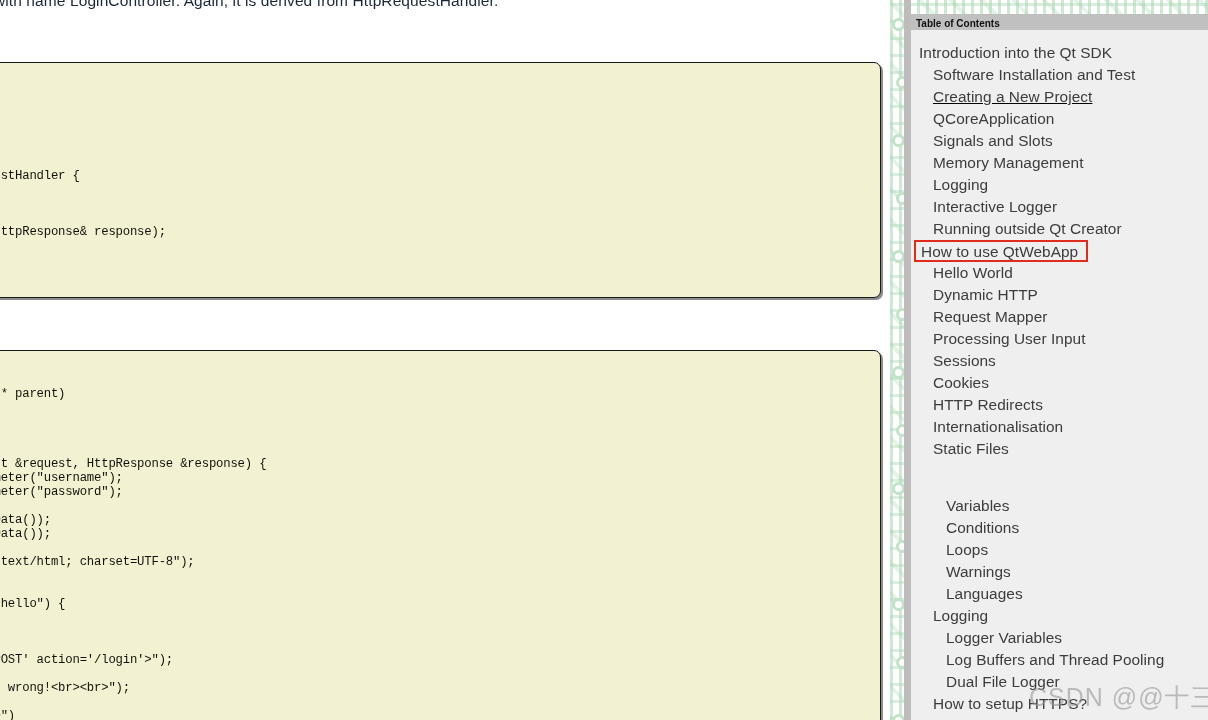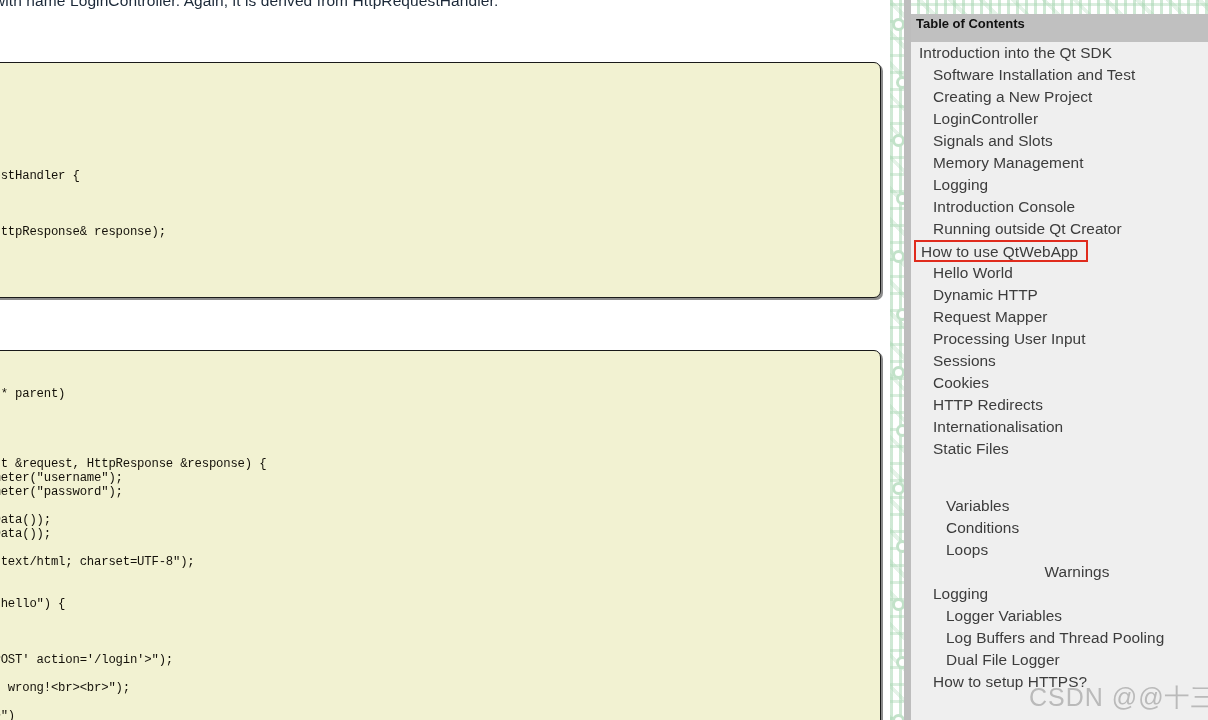--- a/index.html
+++ b/index.html
@@ -103,25 +103,25 @@
     left: 911px; top: 14px;
     width: 297px;
     height: 706px;
     background: #efefef;
     overflow: hidden;
   }
   #toc-header {
     position: absolute;
     left: 0; top: 0;
     width: 297px;
-    height: 28px;
+    height: 16px;
     background: #c0c0c0;
     color: #111111;
     font-family: "Liberation Sans", sans-serif;
-    font-size: 13px;
+    font-size: 10px;
     font-weight: bold;
     line-height: 20px;
     padding-left: 5px;
     box-sizing: border-box;
     white-space: nowrap;
   }
   #toc-list {
     position: absolute;
     left: 0; top: 20px;
     width: 297px;
@@ -239,37 +239,37 @@
 
   <div id="toc-header">Table of Contents</div>
 
   <div id="toc-list">
       <div style="height: 22px; margin-top: 8px;">
         <div class="toc-item toc-lvl1">Introduction into the Qt SDK</div>
       </div>
       <div style="height: 22px;">
         <div class="toc-item toc-lvl2">Software Installation and Test</div>
       </div>
-      <div style="height: 22px;">
+      <div style="height: 22px; text-decoration: underline;">
         <div class="toc-item toc-lvl2">Creating a New Project</div>
       </div>
       <div style="height: 22px;">
-        <div class="toc-item toc-lvl2">LoginController</div>
+        <div class="toc-item toc-lvl2">QCoreApplication</div>
       </div>
       <div style="height: 22px;">
         <div class="toc-item toc-lvl2">Signals and Slots</div>
       </div>
       <div style="height: 22px;">
         <div class="toc-item toc-lvl2">Memory Management</div>
       </div>
       <div style="height: 22px;">
         <div class="toc-item toc-lvl2">Logging</div>
       </div>
       <div style="height: 22px;">
-        <div class="toc-item toc-lvl2">Introduction Console</div>
+        <div class="toc-item toc-lvl2">Interactive Logger</div>
       </div>
       <div style="height: 22px;">
         <div class="toc-item toc-lvl2">Running outside Qt Creator</div>
       </div>
       <div style="height: 22px;"><div class="toc-item toc-lvl1 highlighted" style="border-color: rgb(224, 43, 29);">How to use QtWebApp</div></div>
       <div style="height: 22px;">
         <div class="toc-item toc-lvl2">Hello World</div>
       </div>
       <div style="height: 22px;">
         <div class="toc-item toc-lvl2">Dynamic HTTP</div>
@@ -297,24 +297,27 @@
       </div>
       <div style="height: 22px; margin-top: 35px;">
         <div class="toc-item toc-lvl3">Variables</div>
       </div>
       <div style="height: 22px;">
         <div class="toc-item toc-lvl3">Conditions</div>
       </div>
       <div style="height: 22px;">
         <div class="toc-item toc-lvl3">Loops</div>
       </div>
-      <div style="height: 22px; text-align: center;">
+      <div style="height: 22px;">
         <div class="toc-item toc-lvl3">Warnings</div>
       </div>
       <div style="height: 22px;">
+        <div class="toc-item toc-lvl3">Languages</div>
+      </div>
+      <div style="height: 22px;">
         <div class="toc-item toc-lvl2">Logging</div>
       </div>
       <div style="height: 22px;">
         <div class="toc-item toc-lvl3">Logger Variables</div>
       </div>
       <div style="height: 22px;">
         <div class="toc-item toc-lvl3">Log Buffers and Thread Pooling</div>
       </div>
       <div style="height: 22px;">
         <div class="toc-item toc-lvl3">Dual File Logger</div>

